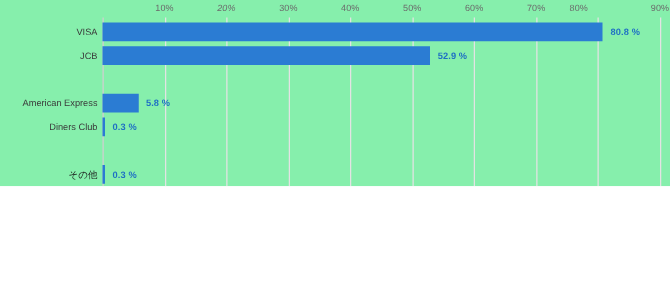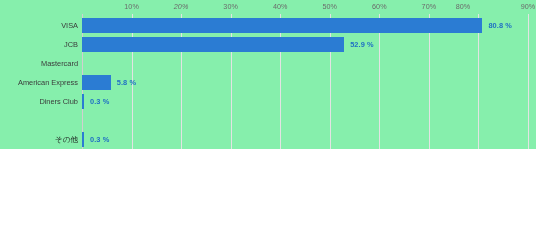--- a/index.html
+++ b/index.html
@@ -169,21 +169,20 @@
           </div>
         </div>
         <div class="bar-row" style="top: 21px;">
           <div class="cat-label">JCB</div>
           <div class="bar-track">
             <div class="bar-fill" style="width: 262.149px; background: rgb(43, 124, 211);"></div>
             <div class="bar-value" style="left: 268.149px; color: rgb(31, 111, 196);">52.9 %</div>
           </div>
         </div>
         <div class="bar-row" style="top: 40px;">
-          <div class="cat-label">Mastercard</div>
         </div>
         <div class="bar-row" style="top: 59px;">
           <div class="cat-label">American Express</div>
           <div class="bar-track">
             <div class="bar-fill" style="width: 28.7422px; background: rgb(43, 124, 211);"></div>
             <div class="bar-value" style="left: 34.7422px; color: rgb(31, 111, 196);">5.8 %</div>
           </div>
         </div>
         <div class="bar-row" style="top: 78px;">
           <div class="cat-label">Diners Club</div>

